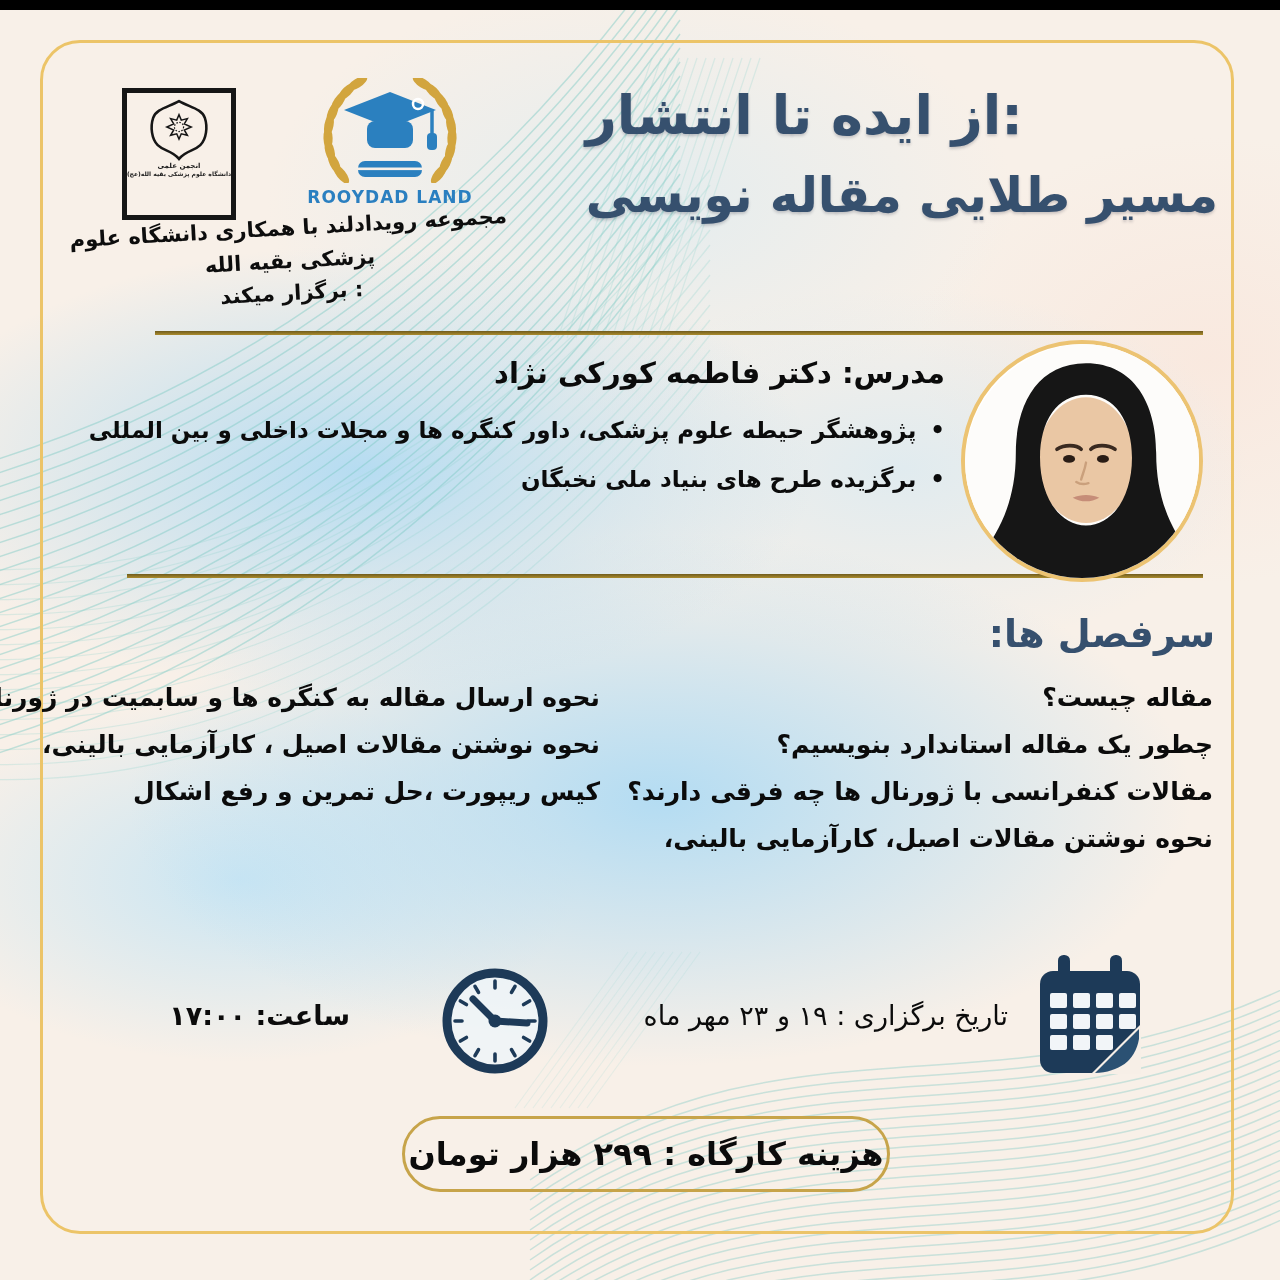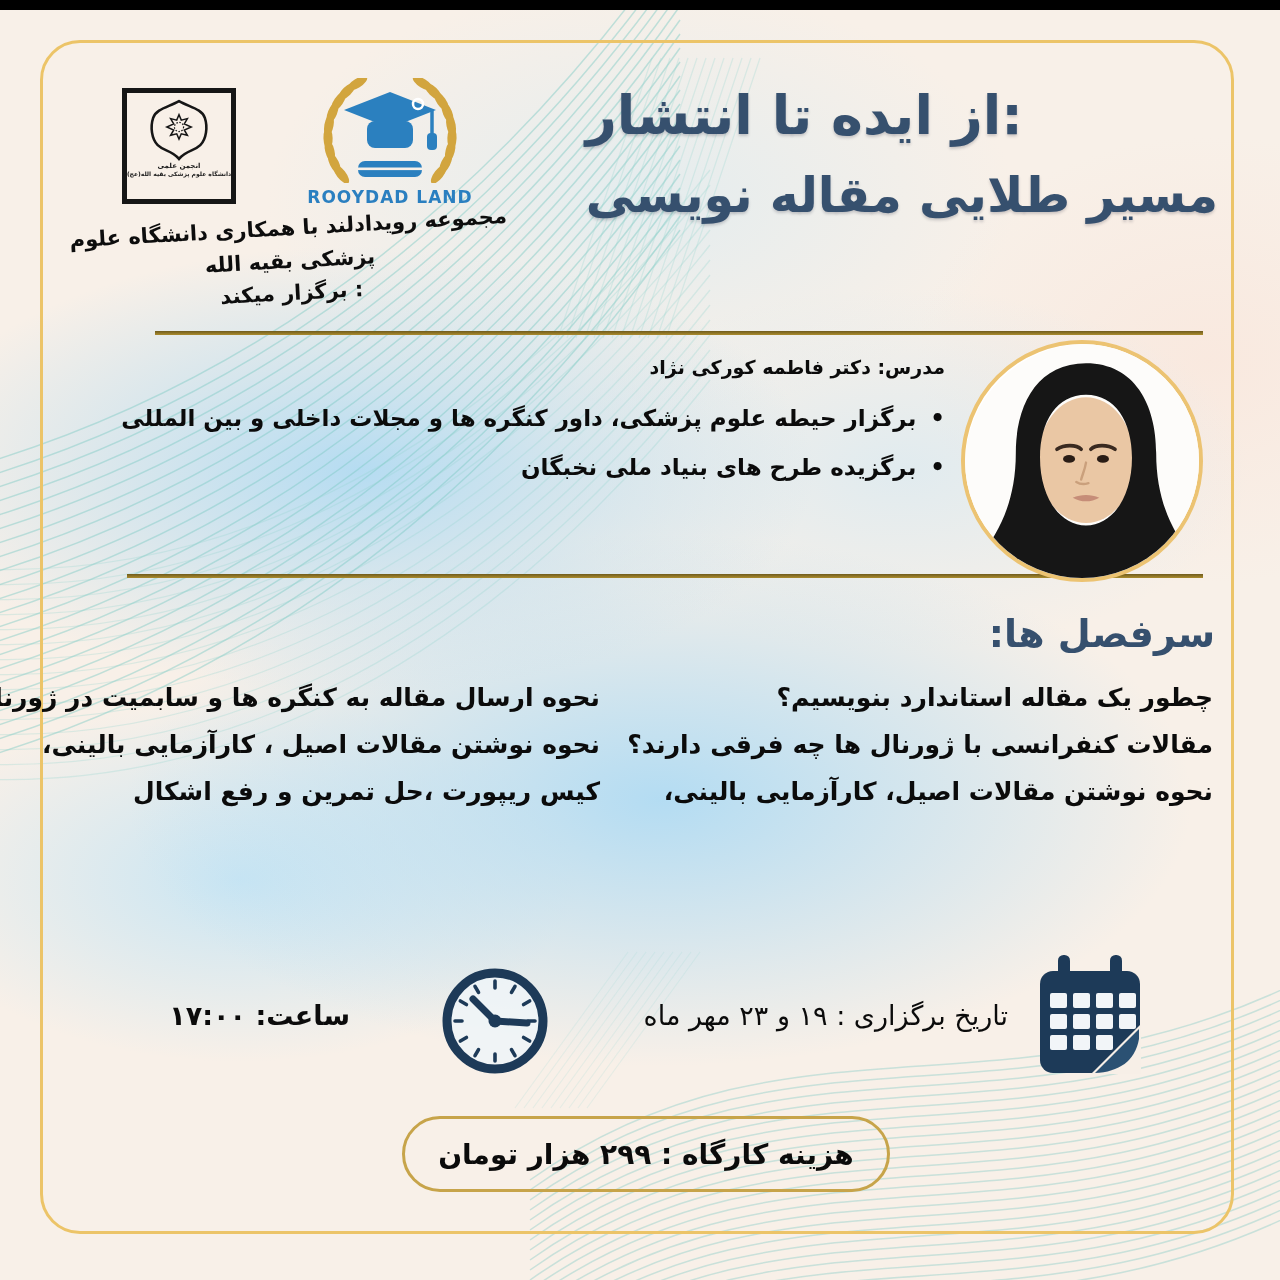--- a/index.html
+++ b/index.html
@@ -15,21 +15,21 @@
       radial-gradient(500px 260px at 900px 470px, rgba(205,231,245,.55), transparent 70%),
       radial-gradient(420px 320px at 1210px 360px, rgba(249,232,222,.90), transparent 70%),
       #f8f0e8;
   }
   .abs{position:absolute;}
   #waves-svg{position:absolute;left:0;top:0;z-index:1;}
   .topbar{left:0;top:0;width:1280px;height:10px;background:#000;z-index:4;}
   .frame{left:40px;top:40px;width:1194px;height:1194px;border:3px solid #ecc468;border-radius:40px;z-index:3;}
   .content{z-index:5;}
   
-  .uni-box{left:122px;top:88px;width:114px;height:116px;border:5px solid #161616;display:flex;flex-direction:column;align-items:center;z-index:5;}
+  .uni-box{left:122px;top:88px;width:114px;height:132px;border:5px solid #161616;display:flex;flex-direction:column;align-items:center;z-index:5;}
   .uni-box svg{margin-top:5px;}
   .uni-t1{font-size:7px;font-weight:700;color:#1a1a1a;line-height:1.2;white-space:nowrap;}
   .uni-t2{font-size:6px;font-weight:700;color:#1a1a1a;line-height:1.2;white-space:nowrap;}
   
   .rooydad{left:296px;top:78px;width:188px;text-align:center;z-index:5;}
   .rooydad-label{font-size:17px;font-weight:800;letter-spacing:1px;color:#2a7fc0;margin-top:0px;white-space:nowrap;}
   
   .collab{left:42px;top:212px;width:496px;transform:rotate(-3.2deg);text-align:center;
           font-size:21px;font-weight:700;color:#0d0d0d;line-height:1.55;z-index:5;}
   
@@ -38,38 +38,38 @@
   .title2{font-size:49px;font-weight:700;margin-top:20px;white-space:nowrap;}
   
   .sep{height:4px;background:linear-gradient(180deg,#6f5b1d,#ab8c2e);z-index:4;}
   .sep-top{left:155px;top:331px;width:1048px;}
   .sep-bottom{left:127px;top:574px;width:1076px;}
   
   .photo{left:961px;top:340px;width:242px;height:242px;border-radius:50%;border:4px solid #ecc372;
          overflow:hidden;background:#fff;z-index:6;}
   
   .instr{right:335px;top:356px;direction:rtl;text-align:right;z-index:5;color:#0b0b0b;}
-  .instr-name{font-size:19px;font-weight:700;margin-bottom:16px;white-space:nowrap;}
+  .instr-name{font-size:29px;font-weight:700;margin-bottom:16px;white-space:nowrap;}
   .bullet-line{font-size:23px;font-weight:700;line-height:49px;white-space:nowrap;}
   .bullet-mark{margin-left:6px;}
   
   .topics-heading{right:65px;top:612px;font-size:38px;font-weight:700;direction:rtl;z-index:5;white-space:nowrap;}
   .col{direction:rtl;text-align:right;font-size:25px;font-weight:700;color:#0b0b0b;line-height:47px;z-index:5;}
   .col div{white-space:nowrap;}
   .col-right{right:67px;top:674px;}
   .col-left{left:55px;width:545px;top:674px;}
   
   .clock{left:437px;top:963px;z-index:5;}
   .time-label{right:930px;top:1000px;font-size:27px;font-weight:700;color:#0b0b0b;direction:rtl;white-space:nowrap;z-index:5;margin-left:42px;}
   .calendar{left:1038px;top:953px;z-index:5;}
   .date-label{right:272px;top:1000px;font-size:27px;font-weight:400;color:#0b0b0b;direction:rtl;white-space:nowrap;z-index:5;}
   
   .price-box{left:402px;top:1116px;width:488px;height:76px;border:3px solid #c7a44a;border-radius:40px;
              display:flex;align-items:center;justify-content:center;z-index:5;}
-  .price-label{font-size:28px;font-weight:700;color:#0b0b0b;direction:rtl;white-space:nowrap;}
+  .price-label{font-size:32px;font-weight:700;color:#0b0b0b;direction:rtl;white-space:nowrap;}
 </style>
 </head>
 <body>
 
 <div id="poster">
 
   <svg id="waves-svg" width="1280" height="1280">
       <path d="M-100,780 C160,720 440,570 680,230" transform="translate(0,0)" fill="none" stroke="#7cc9c3" stroke-width="1.5" opacity="0.45"></path>
       <path d="M-100,780 C160,720 440,570 680,230" transform="translate(0,-14)" fill="none" stroke="#7cc9c3" stroke-width="1.5" opacity="0.45"></path>
       <path d="M-100,780 C160,720 440,570 680,230" transform="translate(0,-28)" fill="none" stroke="#7cc9c3" stroke-width="1.5" opacity="0.45"></path>
@@ -226,31 +226,32 @@
       <ellipse cx="114" cy="95" rx="5" ry="3.2" fill="#2a1d16"></ellipse>
       <path d="M100,98 C99,104 97,108 96,112 M92,114 C95,116 99,116 102,115" stroke="#caa07c" stroke-width="2" fill="none" stroke-linecap="round"></path>
       <path d="M89,127 C96,124 104,124 111,127 C104,131 96,131 89,127 Z" fill="#c68d78"></path>
     </svg>
   </div>
 
   <div class="abs instr content">
     <div class="instr-name">مدرس: دکتر فاطمه کورکی نژاد</div>
     <div class="bullet-line">
       <span class="bullet-mark">•</span>
-      <span>برگزار حیطه علوم پزشکی، داور کنگره ها و مجلات داخلی و بین المللی</span>
+      <span>پژوهشگر حیطه علوم پزشکی، داور کنگره ها و مجلات داخلی و بین المللی</span>
     </div>
     <div class="bullet-line">
       <span class="bullet-mark">•</span>
       <span>برگزیده طرح های بنیاد ملی نخبگان</span>
     </div>
   </div>
 
   <div class="abs topics-heading content" style="color:#36506e">سرفصل ها:</div>
 
   <div class="abs col col-right content">
+    <div>مقاله چیست؟</div>
     <div>چطور یک مقاله استاندارد بنویسیم؟</div>
     <div>مقالات کنفرانسی با ژورنال ها چه فرقی دارند؟</div>
     <div>نحوه نوشتن مقالات اصیل، کارآزمایی بالینی،</div>
   </div>
 
   <div class="abs col col-left content">
     <div>نحوه ارسال مقاله به کنگره ها و سابمیت در ژورنال</div>
     <div>نحوه نوشتن مقالات اصیل ، کارآزمایی بالینی،</div>
     <div>کیس ریپورت ،حل تمرین و رفع اشکال</div>
   </div>

